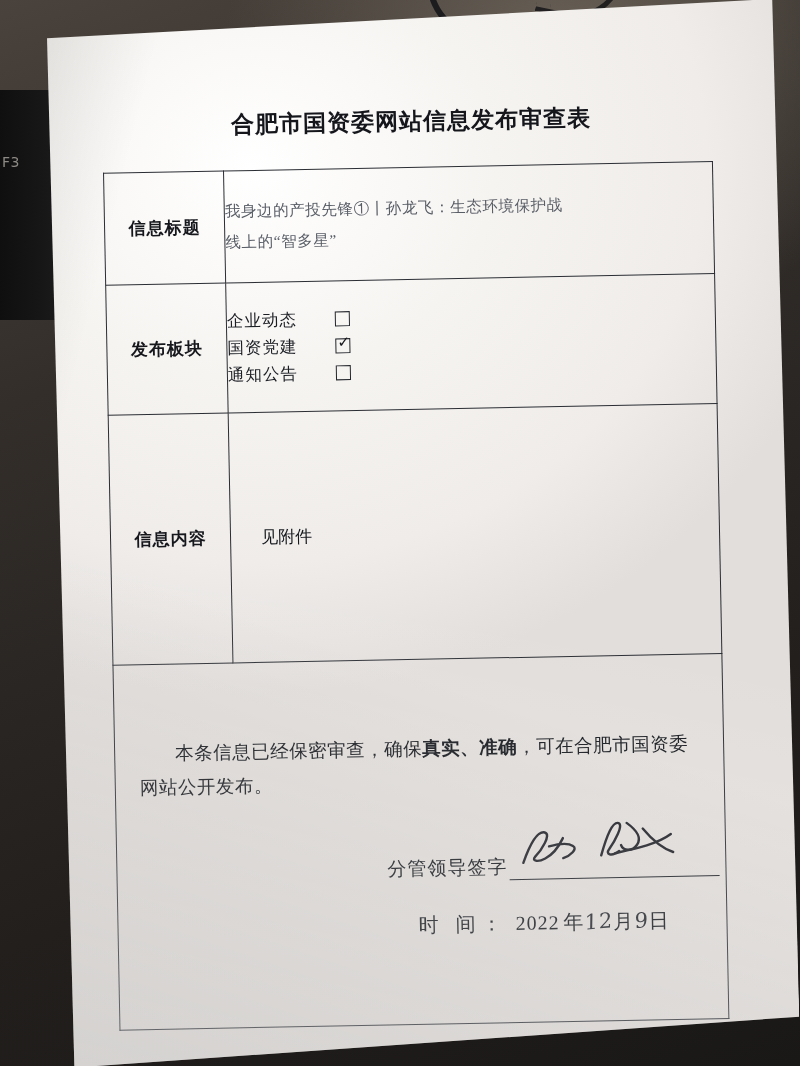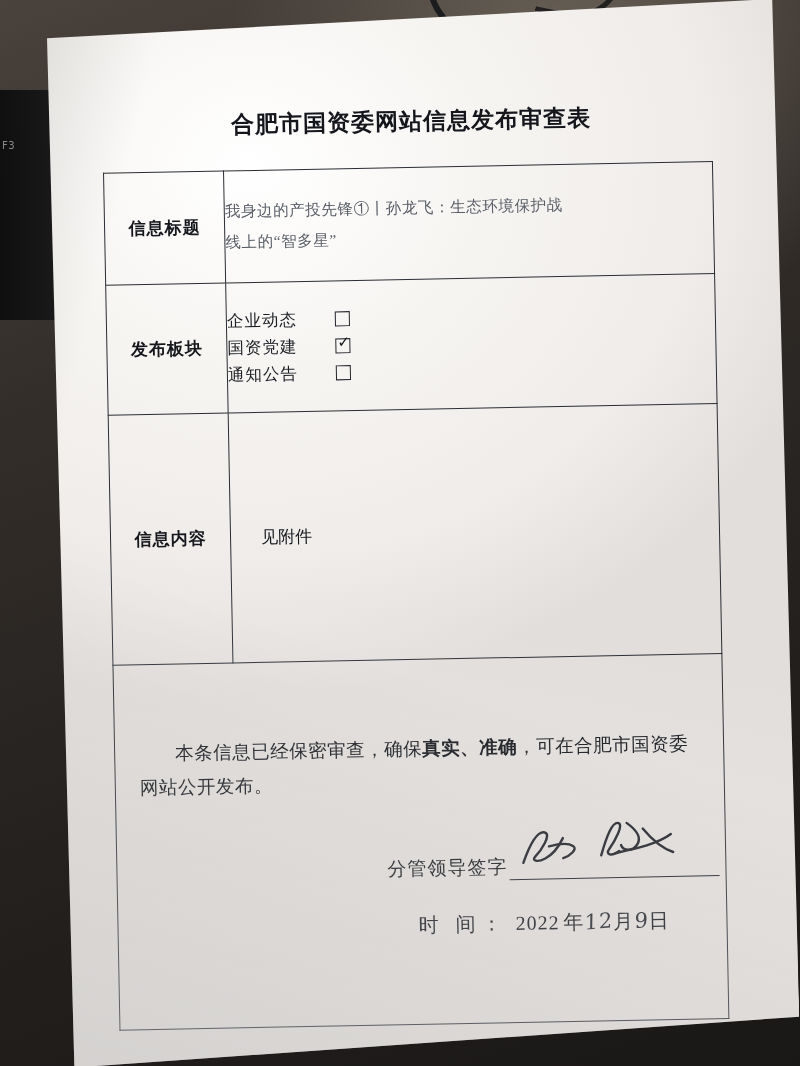--- a/index.html
+++ b/index.html
@@ -23,24 +23,24 @@
   }
   #desk-dark-left {
     position: absolute;
     left: 0; top: 90px;
     width: 70px; height: 230px;
     background: linear-gradient(90deg, #0d0d0e 0%, #151516 60%, #1d1c1b 100%);
     opacity: .95;
   }
   #fkey-label {
     position: absolute;
-    left: 2px; top: 140px;
+    left: 2px; top: 154px;
     color: #8d8a85;
     font-family: "DejaVu Sans", sans-serif;
-    font-size: 10px;
+    font-size: 14px;
     letter-spacing: .5px;
   }
   #cable {
     position: absolute;
     left: 430px; top: -30px;
     width: 120px; height: 70px;
     border-left: 6px solid #16161a;
     border-bottom: 6px solid #16161a;
     border-radius: 0 0 0 60px;
     transform: rotate(-8deg);

